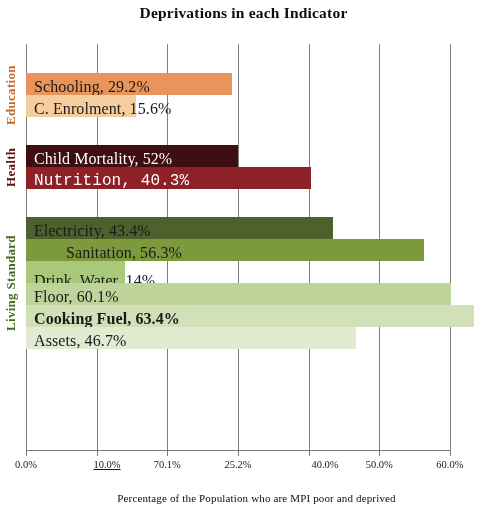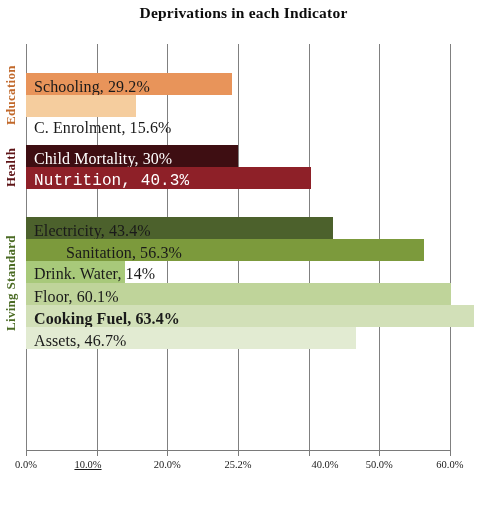--- a/index.html
+++ b/index.html
@@ -127,58 +127,59 @@
       <div class="gridline" style="left: 237.95px; top: 44px; height: 406px; position: absolute;"></div>
       <div class="gridline" style="left: 308.6px; top: 44px; height: 406px; position: absolute;"></div>
       <div class="gridline" style="left: 379.25px; top: 44px; height: 406px; position: absolute;"></div>
       <div class="gridline" style="left: 449.9px; top: 44px; height: 406px; position: absolute;"></div>
     </div>
 
   <div id="bars-layer">
       <div class="bar" style="top: 73px; left: 26px; width: 206.298px; height: 22px; background: rgb(232, 148, 90);"></div>
       <div class="bar-label" style="top: 79px; left: 34px; color: rgb(26, 26, 26);">Schooling, 29.2%</div>
       <div class="bar" style="top: 95px; left: 26px; width: 110.214px; height: 22px; background: rgb(245, 205, 158);"></div>
-      <div class="bar-label" style="top: 101px; left: 34px; color: rgb(26, 26, 26); margin-top: 19px;">C. Enrolment, 15.6%</div>
+      <div class="bar-label" style="top: 101px; left: 34px; color: rgb(26, 26, 26);">C. Enrolment, 15.6%</div>
       <div class="bar" style="top: 145px; left: 26px; width: 211.95px; height: 22px; background: rgb(62, 14, 18);"></div>
-      <div class="bar-label" style="top: 151px; left: 34px; color: rgb(255, 255, 255);">Child Mortality, 30%</div>
+      <div class="bar-label" style="top: 151px; left: 34px; color: rgb(255, 255, 255);">Child Mortality, 52%</div>
       <div class="bar" style="top: 167px; left: 26px; width: 284.719px; height: 22px; background: rgb(142, 32, 40);"></div>
       <div class="bar-label" style="top: 173px; left: 34px; color: rgb(255, 255, 255); font-family: Liberation Mono, monospace;">Nutrition, 40.3%</div>
       <div class="bar" style="top: 217px; left: 26px; width: 306.621px; height: 22px; background: rgb(76, 97, 44);"></div>
       <div class="bar-label" style="top: 223px; left: 34px; color: rgb(26, 26, 26);">Electricity, 43.4%</div>
       <div class="bar" style="top: 239px; left: 26px; width: 397.76px; height: 22px; background: rgb(124, 154, 60);"></div>
       <div class="bar-label" style="top: 245px; left: 34px; color: rgb(26, 26, 26); margin-left: 32px;">Sanitation, 56.3%</div>
       <div class="bar" style="top: 261px; left: 26px; width: 98.91px; height: 22px; background: rgb(168, 201, 122);"></div>
-      <div class="bar-label" style="top: 266px; left: 34px; color: rgb(26, 26, 26);">Drink. Water, 14%</div>
+      <div class="bar-label" style="top: 273px; left: 34px; color: rgb(26, 26, 26);">Drink. Water, 14%</div>
       <div class="bar" style="top: 283px; left: 26px; width: 424.606px; height: 22px; background: rgb(191, 212, 154);"></div>
       <div class="bar-label" style="top: 289px; left: 34px; color: rgb(26, 26, 26);">Floor, 60.1%</div>
       <div class="bar" style="top: 305px; left: 26px; width: 447.921px; height: 22px; background: rgb(210, 224, 184);"></div>
       <div class="bar-label" style="top: 311px; left: 34px; color: rgb(26, 26, 26); font-weight: bold;">Cooking Fuel, 63.4%</div>
       <div class="bar" style="top: 327px; left: 26px; width: 329.935px; height: 22px; background: rgb(226, 235, 210);"></div>
       <div class="bar-label" style="top: 333px; left: 34px; color: rgb(26, 26, 26);">Assets, 46.7%</div>
     </div>
 
   <div id="group-labels-layer">
       <div class="group-label" style="top: 73px; height: 44px; color: rgb(193, 104, 42);">Education</div>
       <div class="group-label" style="top: 145px; height: 44px; color: rgb(94, 20, 23);">Health</div>
       <div class="group-label" style="top: 217px; height: 132px; color: rgb(75, 107, 36);">Living Standard</div>
     </div>
 
   <div id="axis-line"></div>
 
   <div id="ticks-layer">
       <div class="tick-mark" style="left: 26px;"></div>
       <div class="tick-label" style="left: 26px;">0.0%</div>
       <div class="tick-mark" style="left: 96.65px;"></div>
-      <div class="tick-label" style="left: 88px; text-decoration: underline;">10.0%</div>
+      <div class="tick-label" style="left: 107px; text-decoration: underline;">10.0%</div>
       <div class="tick-mark" style="left: 167.3px;"></div>
-      <div class="tick-label" style="left: 167.3px;">20.0%</div>
+      <div class="tick-label" style="left: 167.3px;">70.1%</div>
       <div class="tick-mark" style="left: 237.95px;"></div>
       <div class="tick-label" style="left: 237.95px;">25.2%</div>
       <div class="tick-mark" style="left: 308.6px;"></div>
       <div class="tick-label" style="left: 308.6px; text-align: right;">40.0%</div>
       <div class="tick-mark" style="left: 379.25px;"></div>
       <div class="tick-label" style="left: 379.25px;">50.0%</div>
       <div class="tick-mark" style="left: 449.9px;"></div>
       <div class="tick-label" style="left: 449.9px;">60.0%</div>
     </div>
 
+  <div id="axis-title">Percentage of the Population who are MPI poor and deprived</div>
 
 </div>
 
 </body></html>

